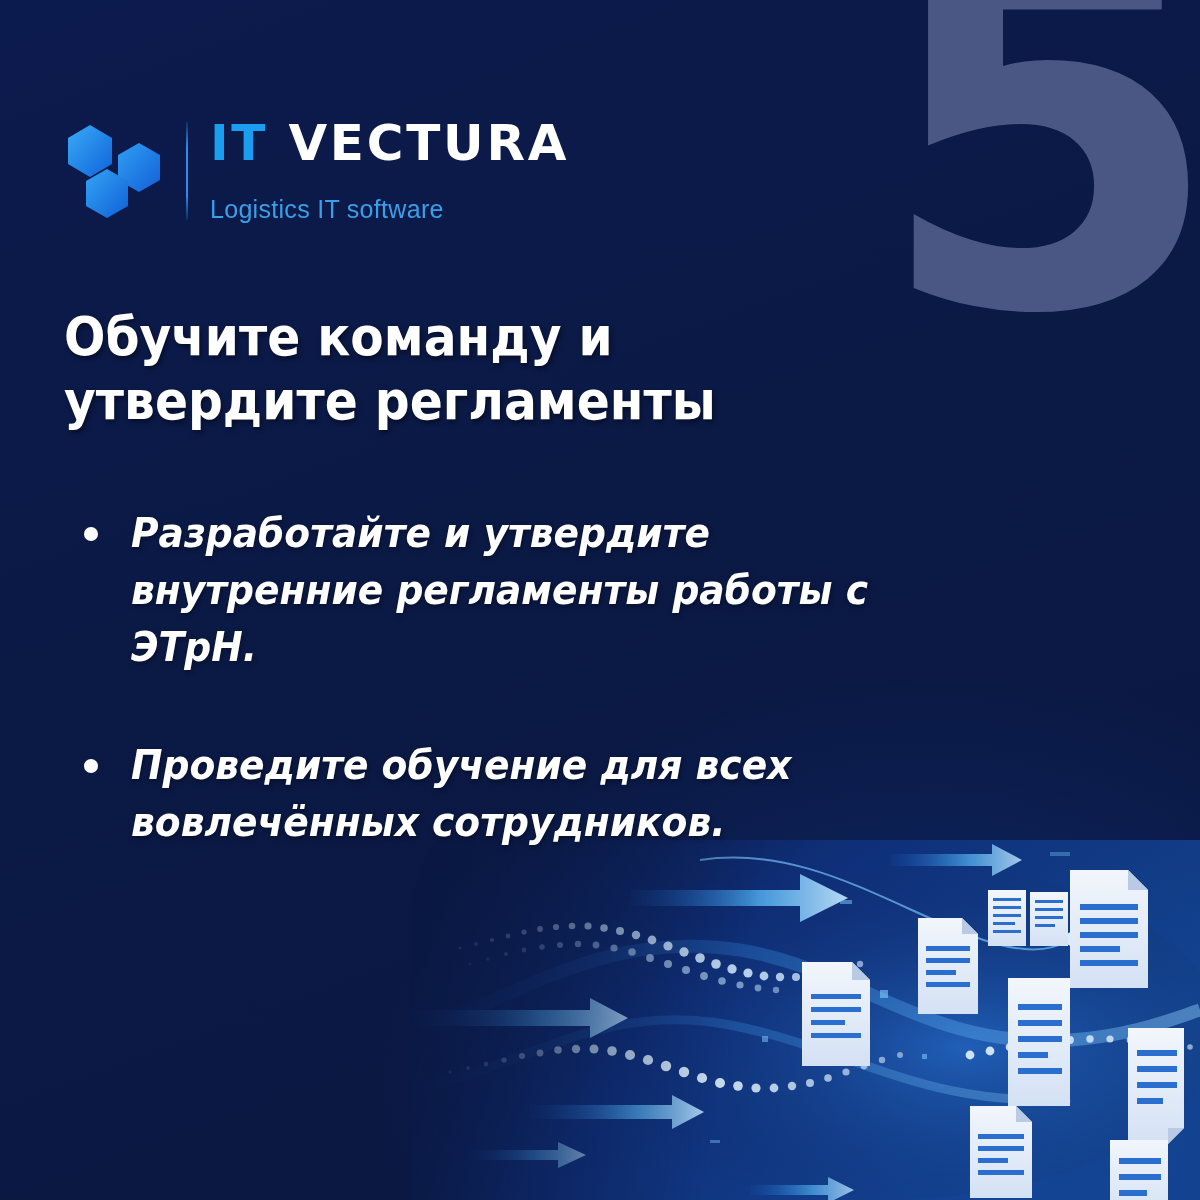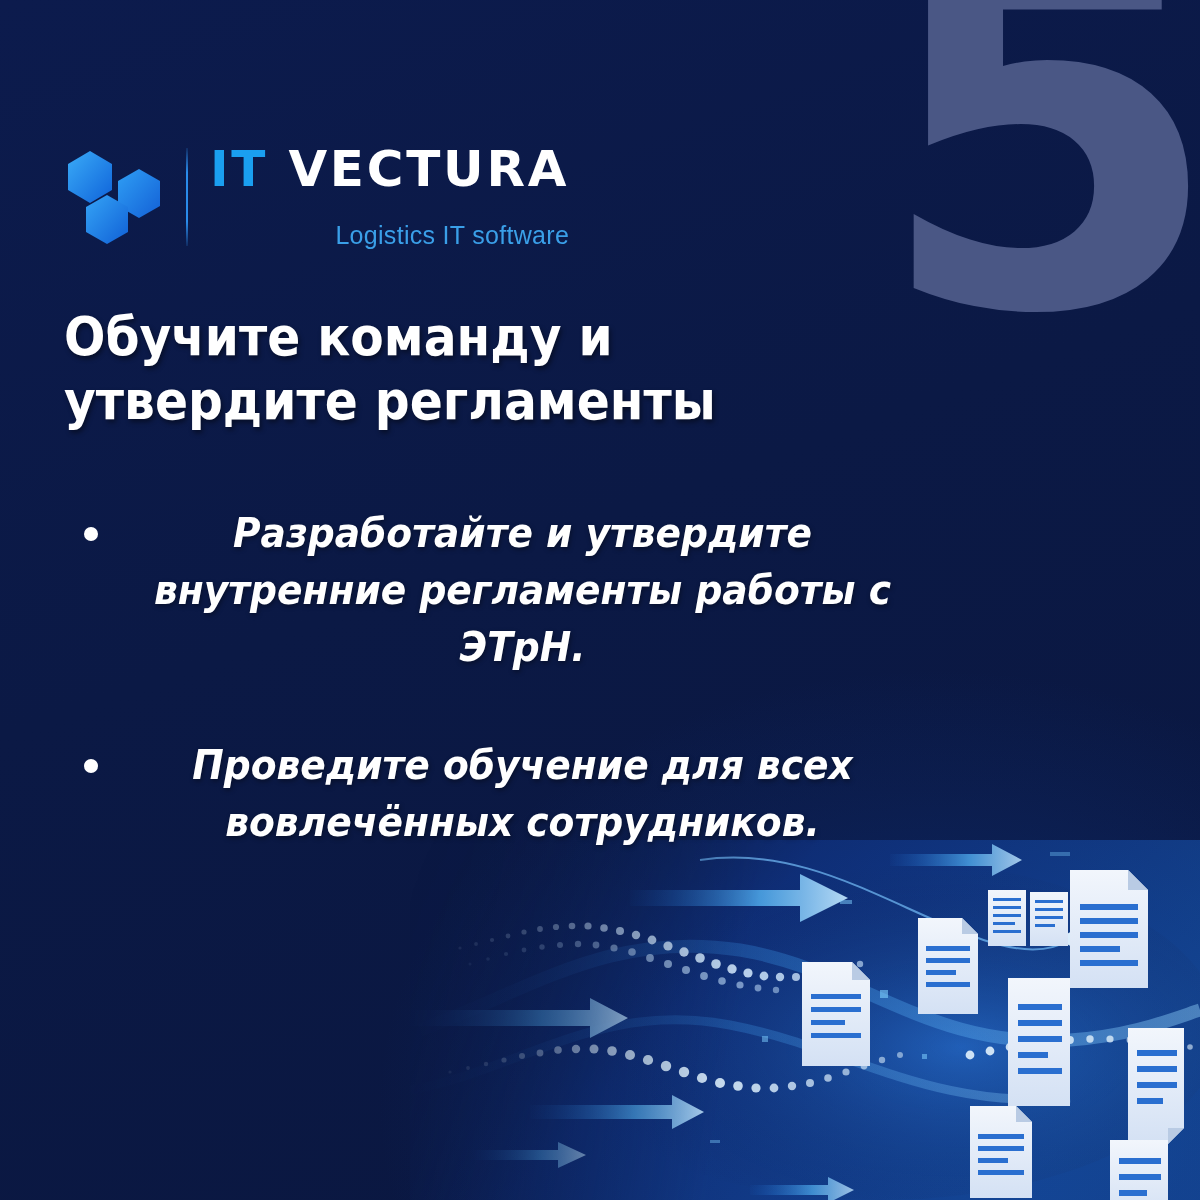--- a/index.html
+++ b/index.html
@@ -34,25 +34,24 @@
     letter-spacing:-0.03em;
     color:#4a5785;
     user-select:none;
     z-index:1;
   }
 
   
   .logo-block {
     position:absolute;
     left:64px;
-    top:144px;
+    top:118px;
     display:flex;
     align-items:center;
     z-index:5;
-    text-align:right;
   }
   .hexes { width:104px; height:104px; position:relative; flex:0 0 auto; }
   .logo-divider {
     width:2px;
     height:98px;
     margin:0 22px 0 18px;
     background:linear-gradient(180deg, rgba(42,140,235,0.15), #2a8ceb 25%, #2a8ceb 75%, rgba(42,140,235,0.15));
     flex:0 0 auto;
   }
   .wordmark { display:flex; flex-direction:column; justify-content:center; }
@@ -95,21 +94,20 @@
   }
 
   
   .bullets {
     position:absolute;
     left:84px;
     top:505px;
     width:880px;
     z-index:5;
     list-style:none;
-    text-align:center;
   }
   .bullet-item {
     display:flex;
     align-items:flex-start;
     margin-bottom:62px;
   }
   .bullet-item:last-child { margin-bottom:4px; }
   .bullet-dot {
     flex:0 0 auto;
     width:14px; height:14px;

